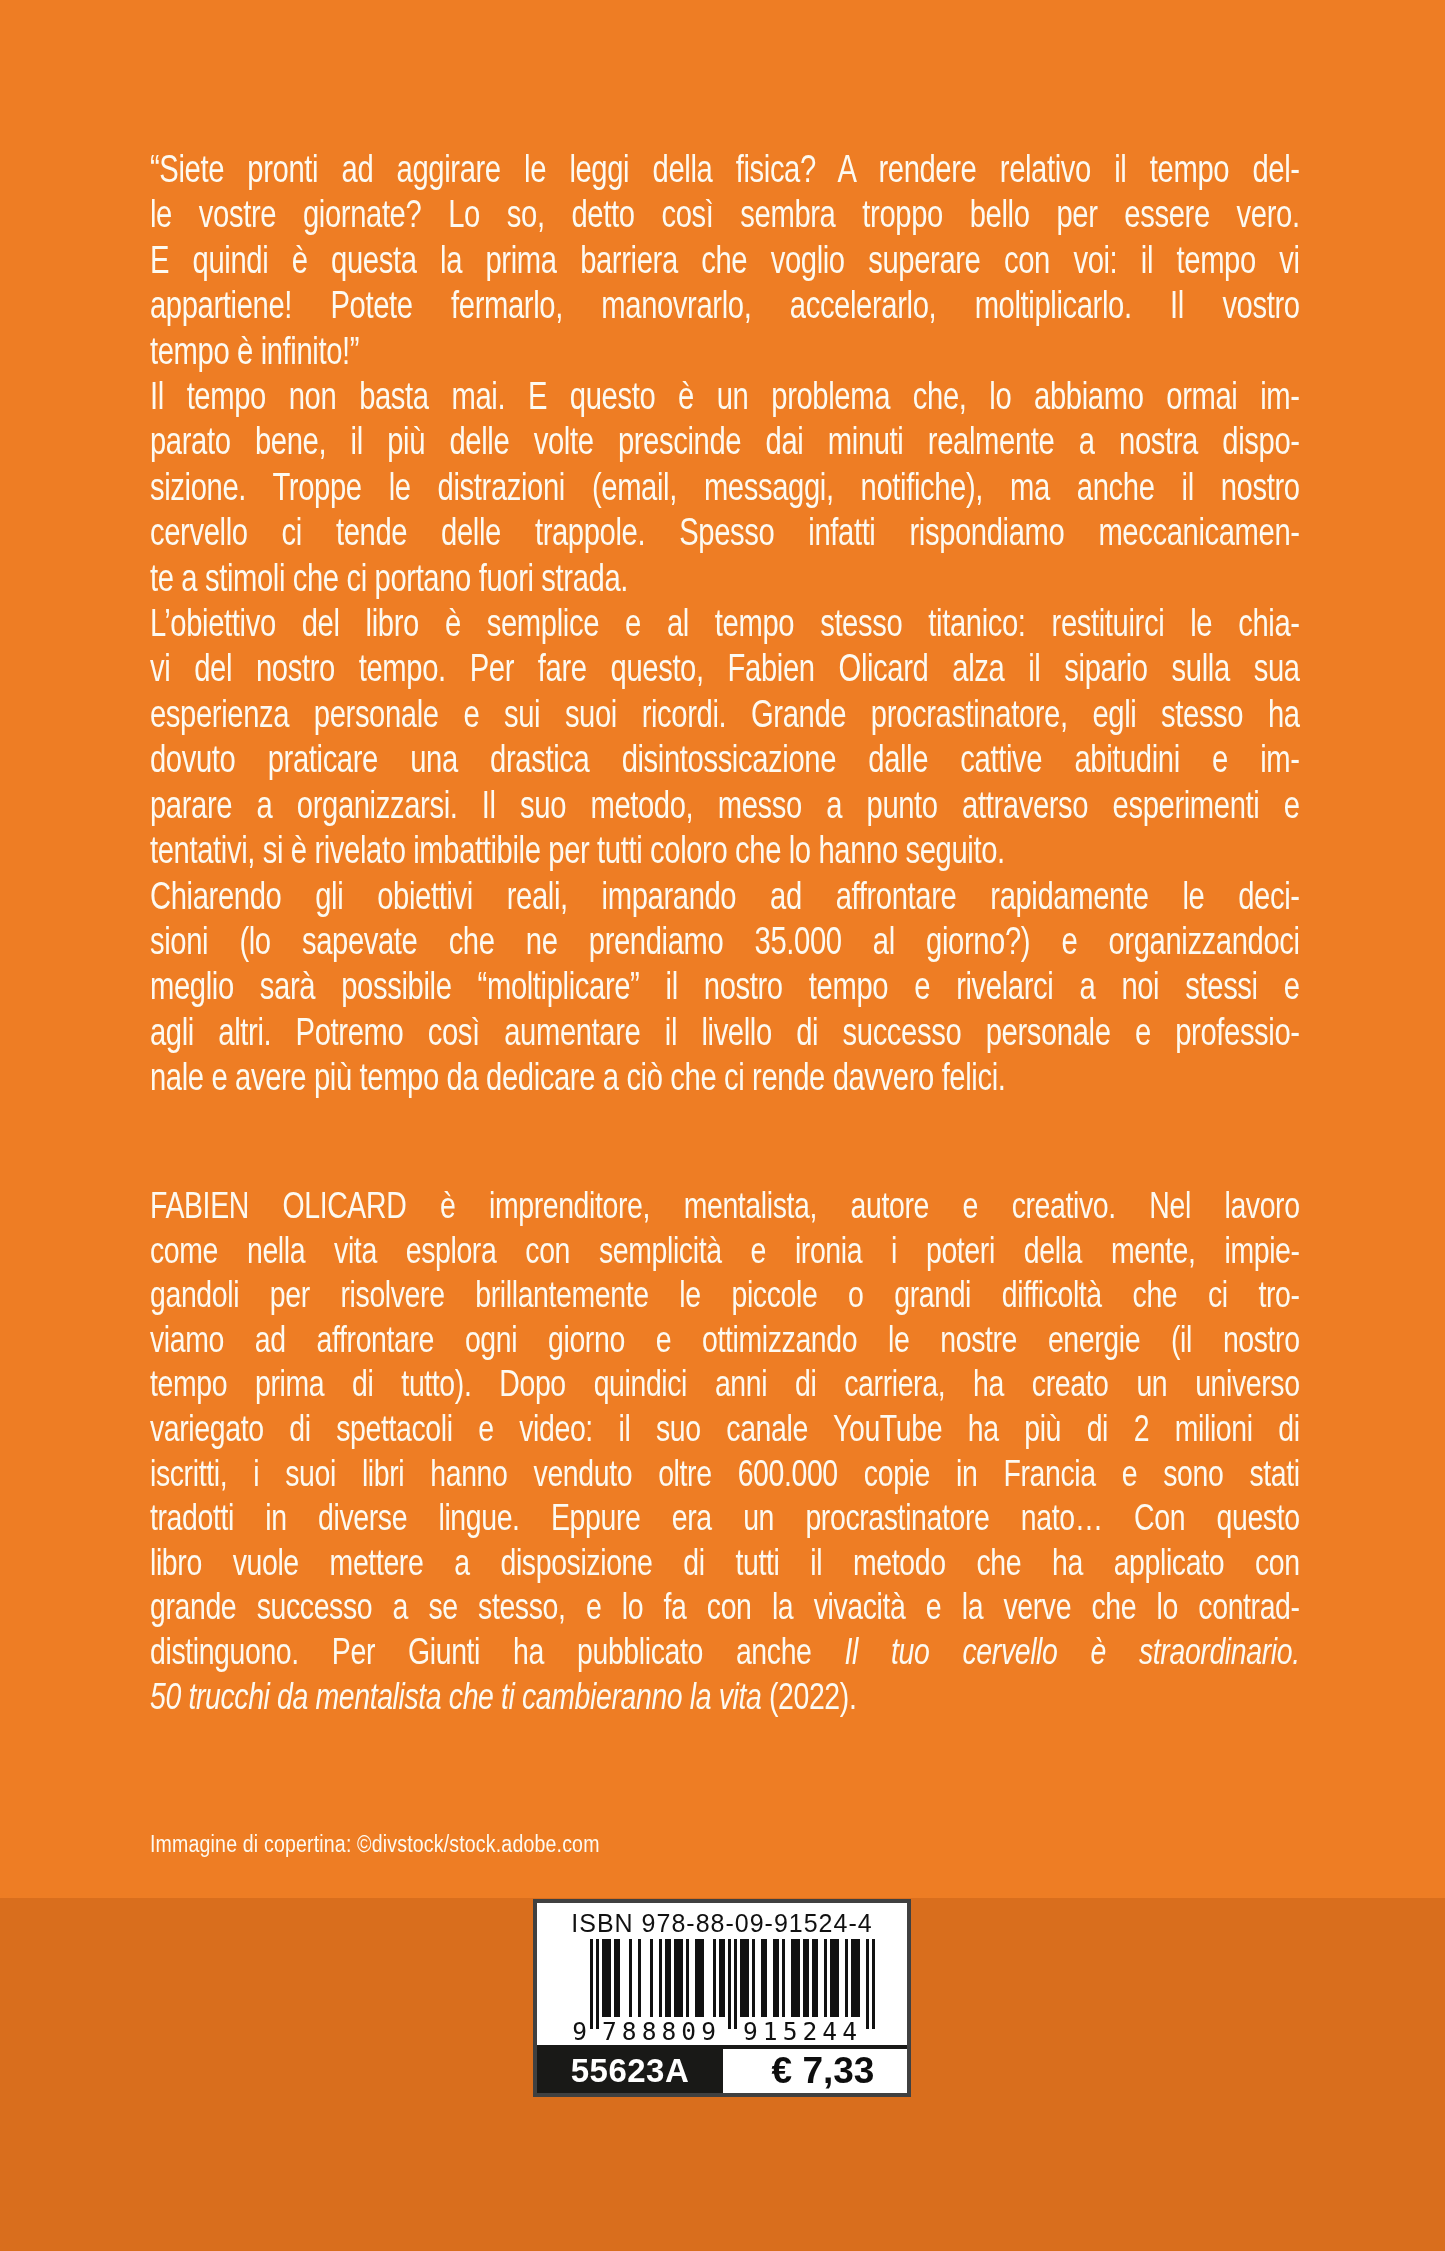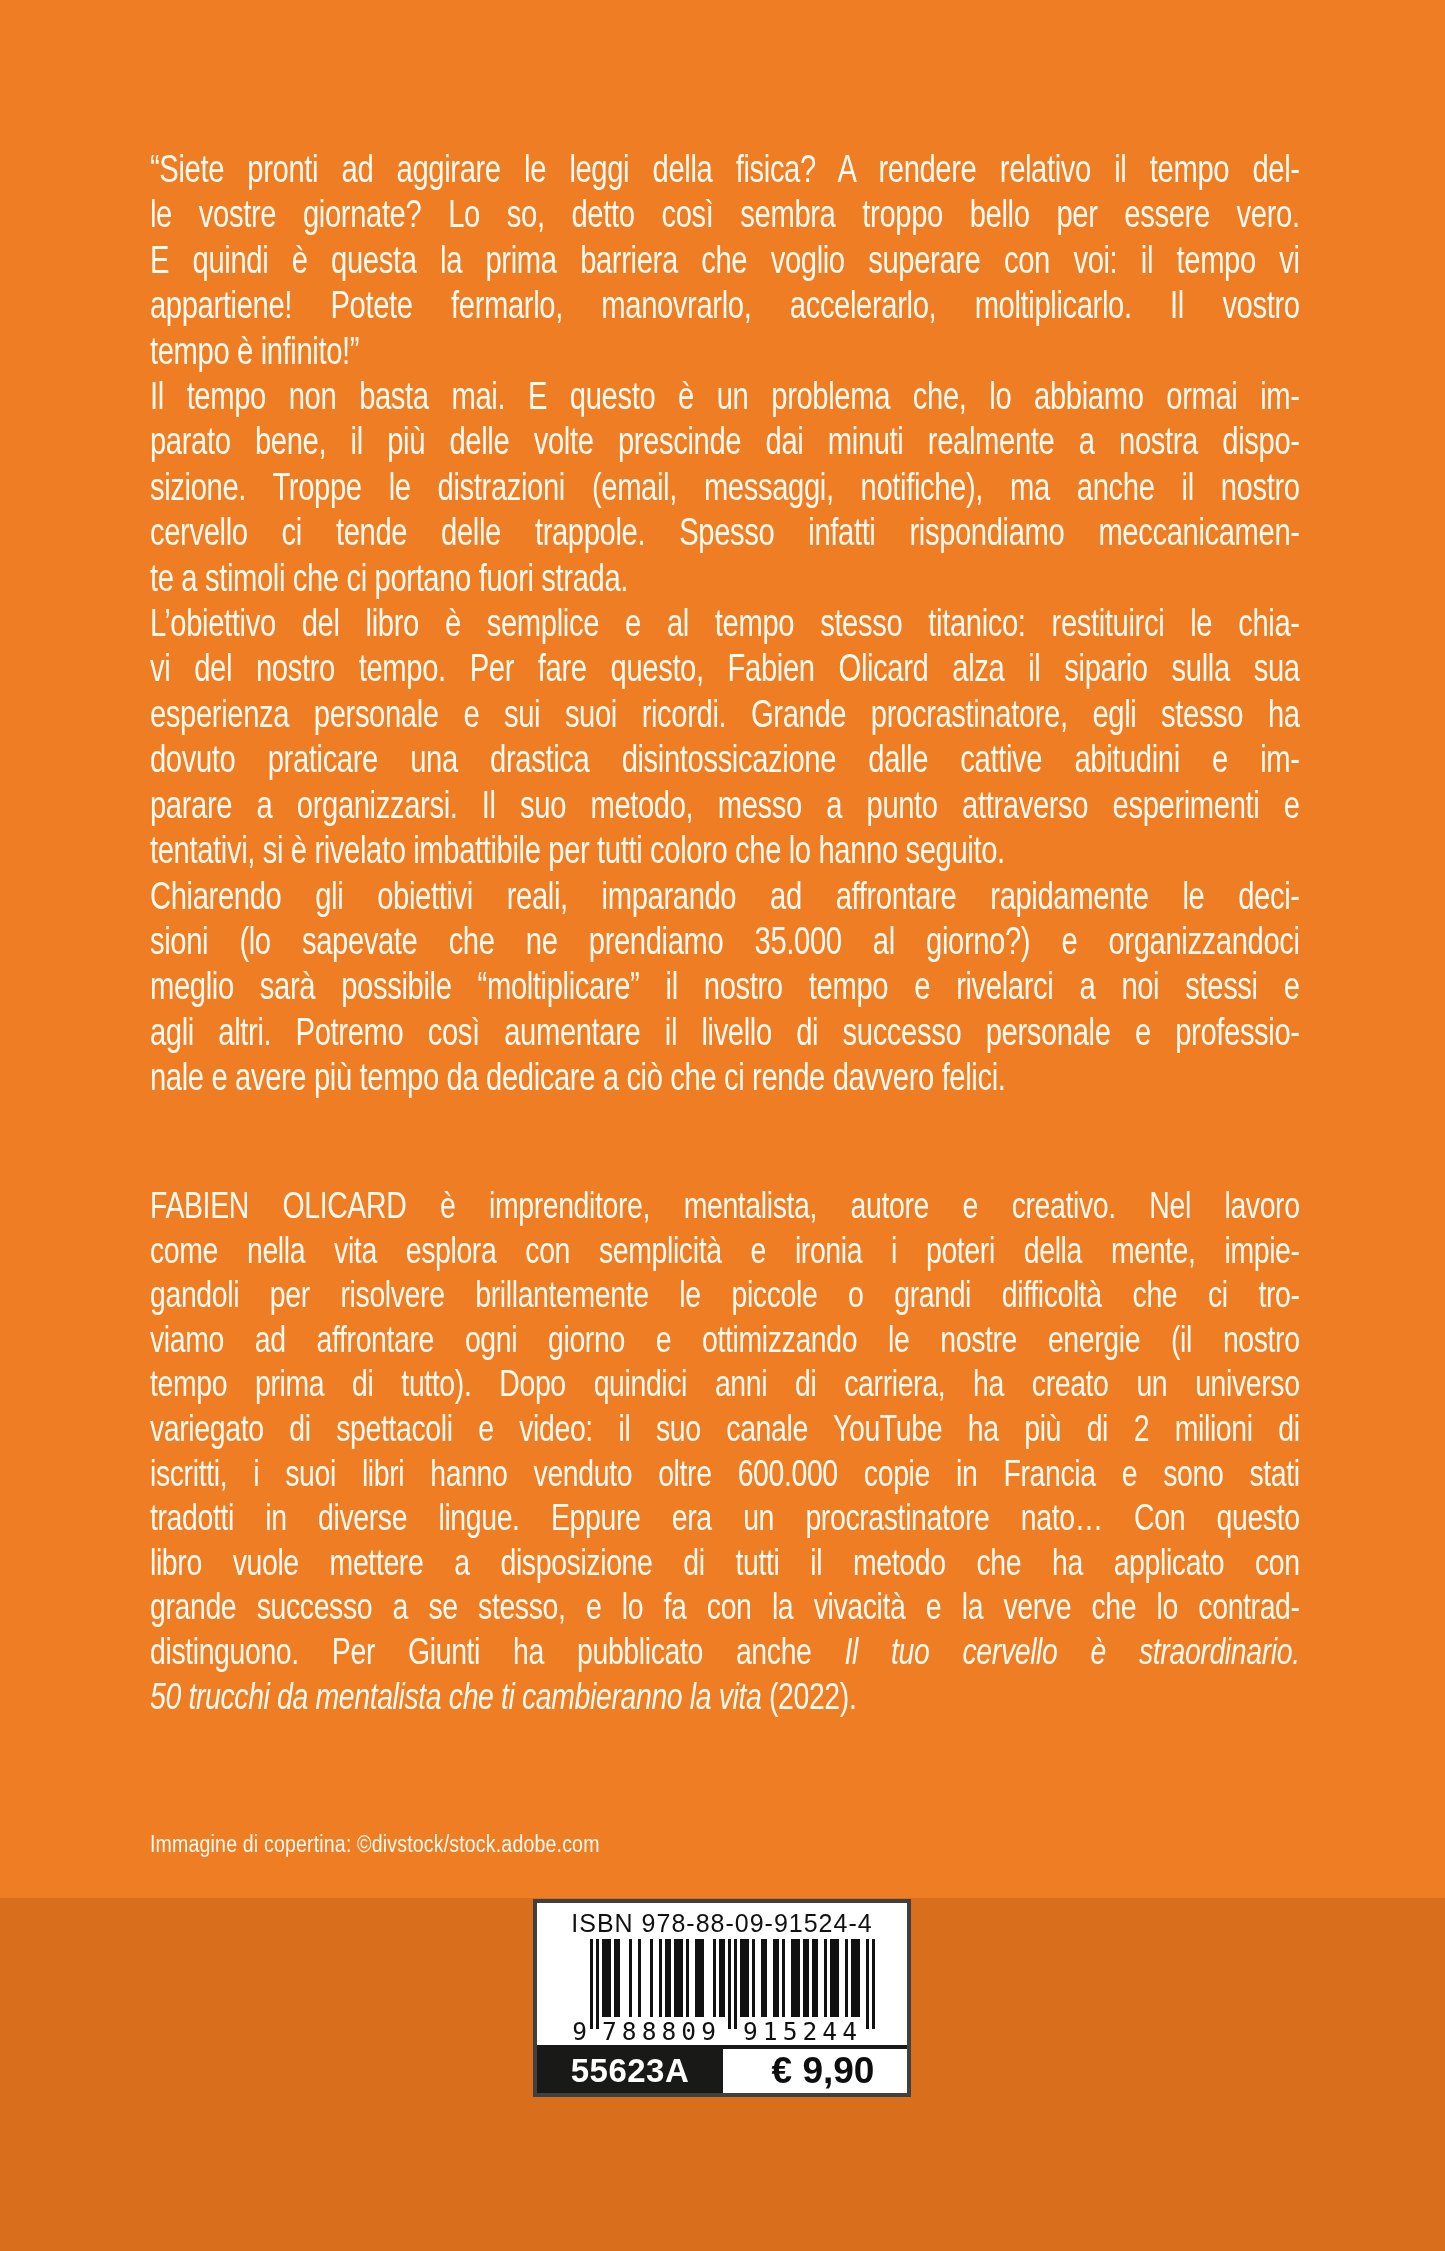--- a/index.html
+++ b/index.html
@@ -151,15 +151,15 @@
       <rect x="96" y="0" width="1" height="26" fill="#111111"></rect>
       <rect x="97" y="0" width="1" height="26" fill="#111111"></rect>
       <rect x="100" y="0" width="1" height="30" fill="#111111"></rect>
       <rect x="102" y="0" width="1" height="30" fill="#111111"></rect>
       <text x="7" y="33.6" text-anchor="end" font-family="DejaVu Sans Mono, Liberation Mono, monospace" font-size="8.2" fill="#111111">9</text>
       <text x="12" y="33.6" textLength="38" font-family="DejaVu Sans Mono, Liberation Mono, monospace" font-size="8.2" fill="#111111">788809</text>
       <text x="59" y="33.6" textLength="38" font-family="DejaVu Sans Mono, Liberation Mono, monospace" font-size="8.2" fill="#111111">915244</text>
     </svg>
   <div class="price-row">
     <div class="code-cell">55623A</div>
-    <div class="price-cell">€ 9,90</div>
+    <div class="price-cell">€ 7,33</div>
   </div>
 </div>
 
 </body></html>

